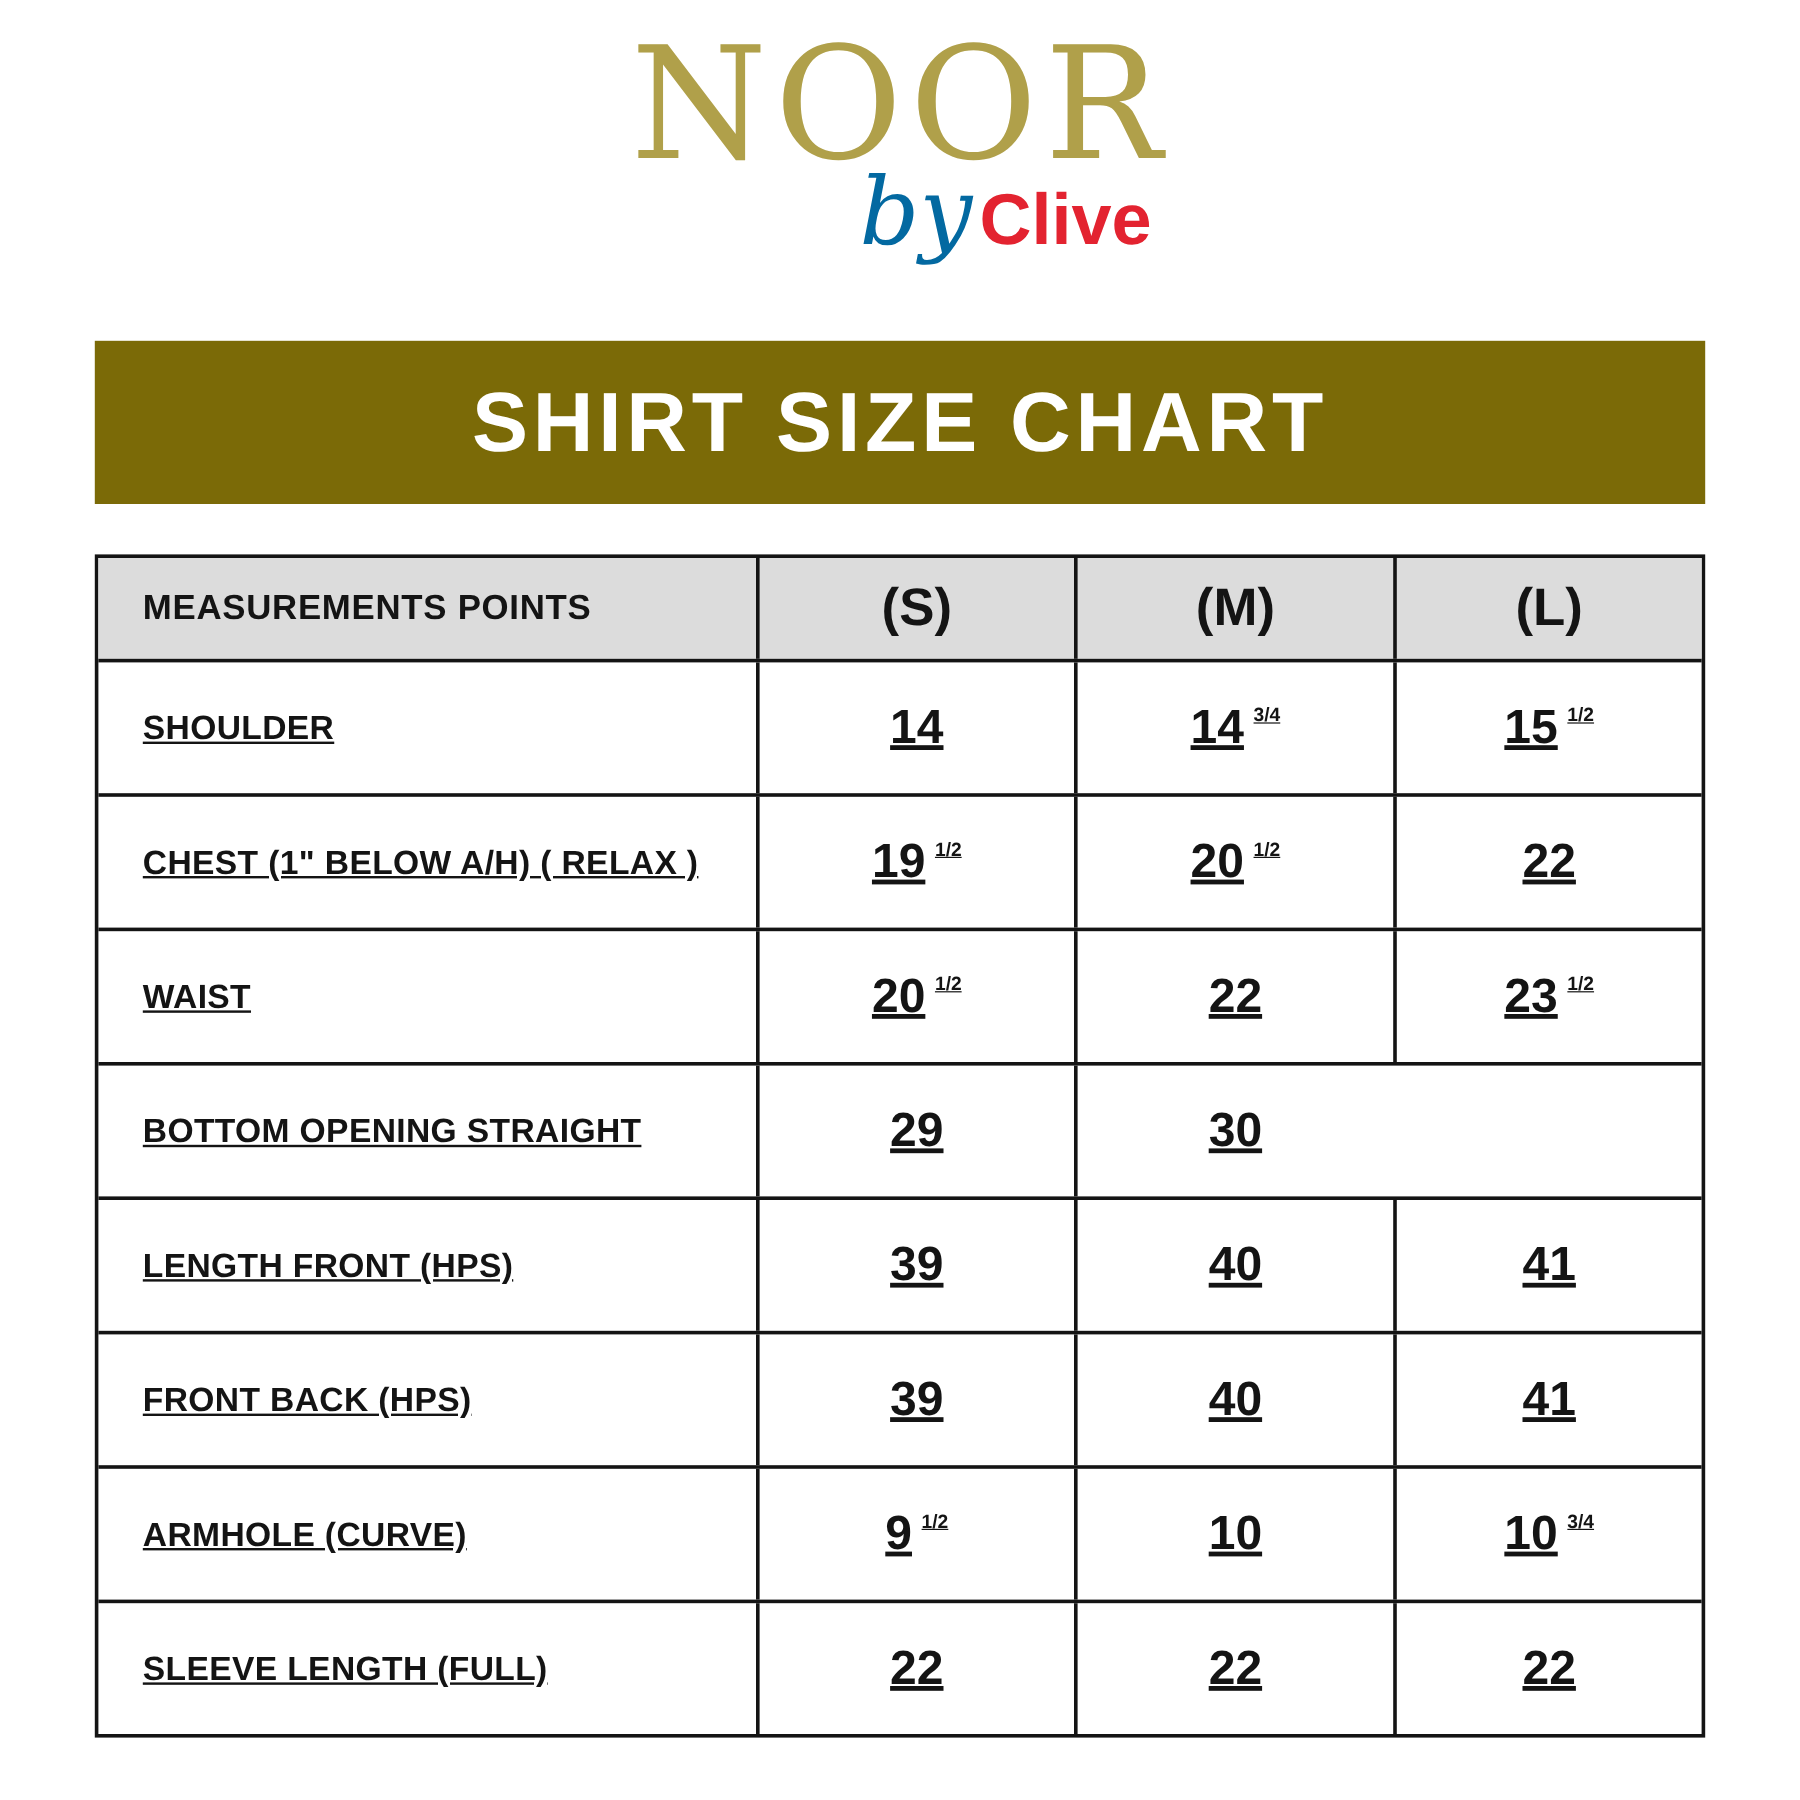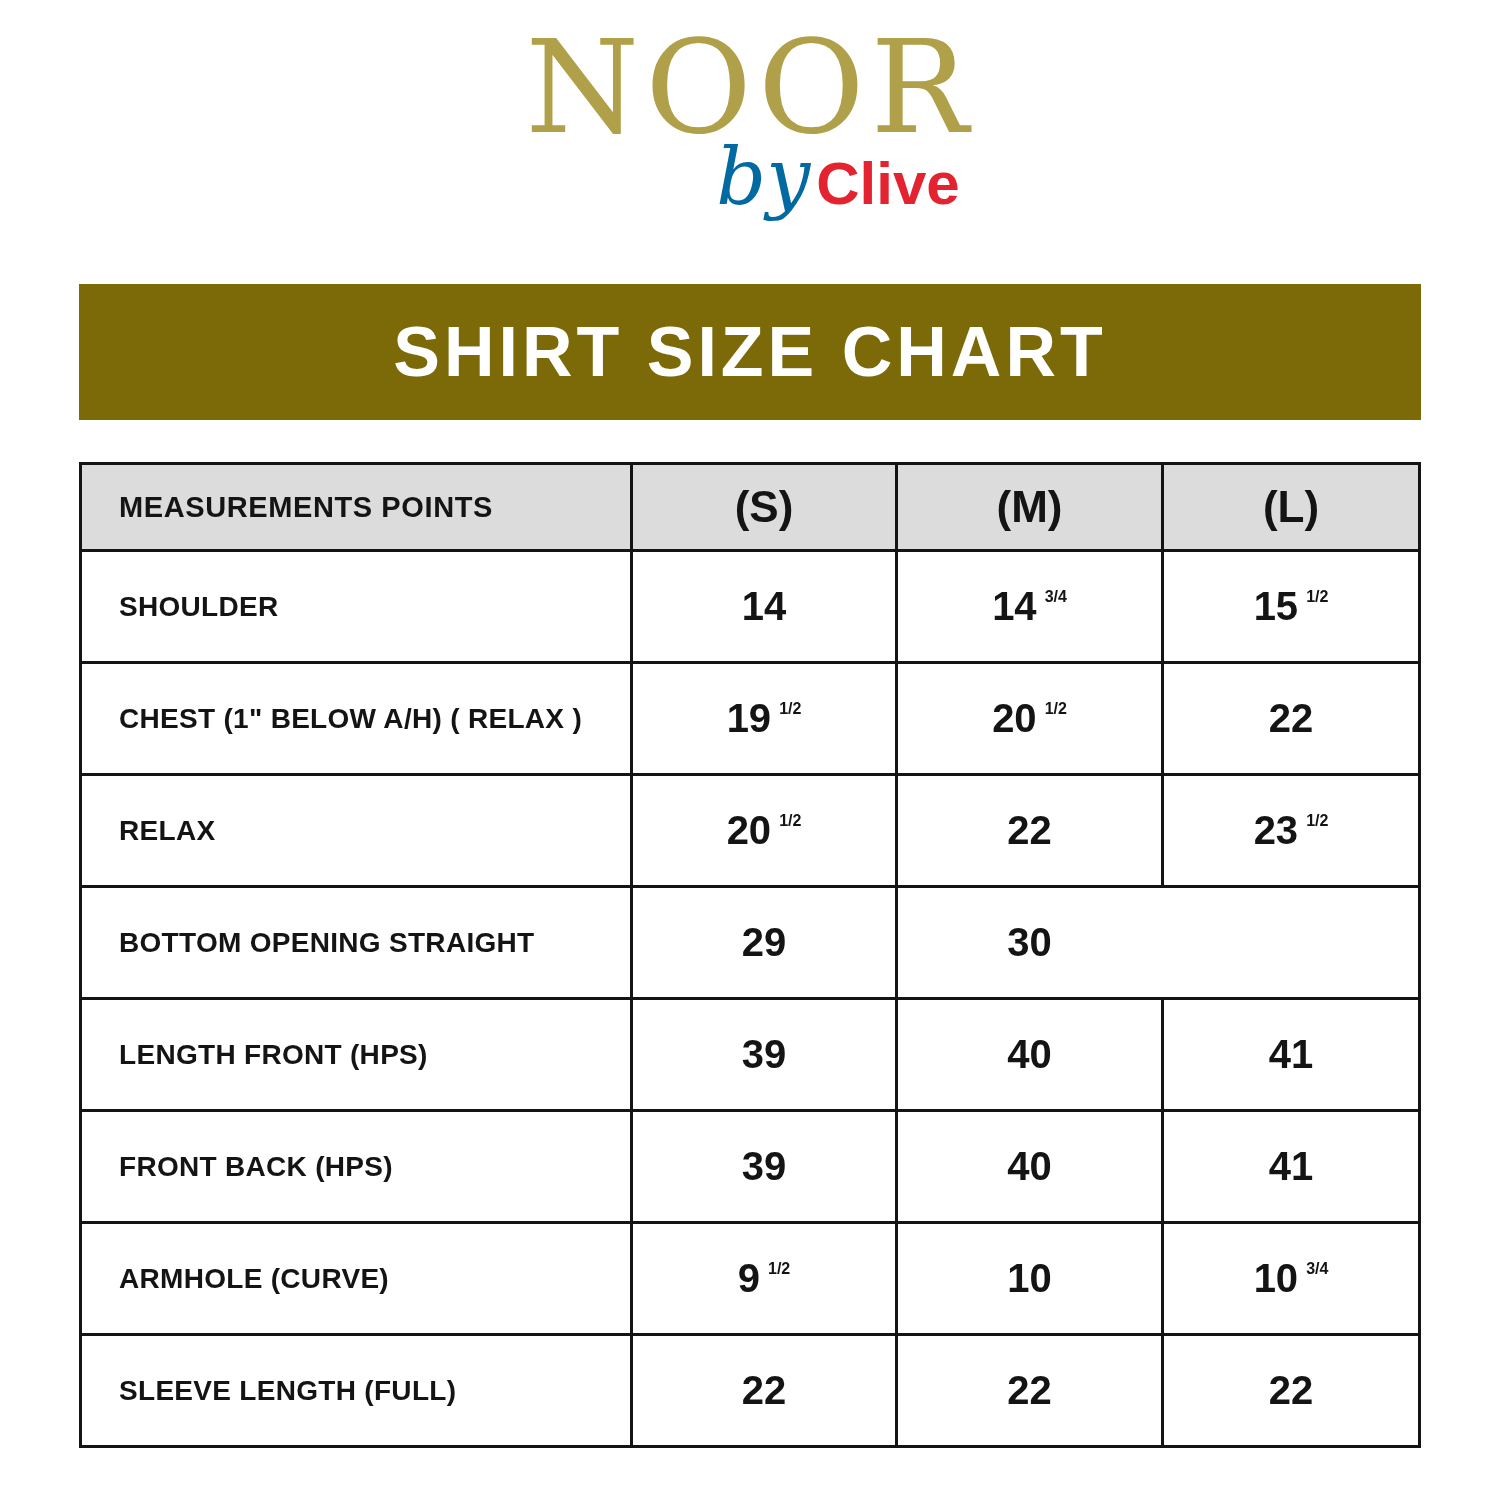--- a/index.html
+++ b/index.html
@@ -68,21 +68,21 @@
     margin: 42px auto 0 auto;
     border: 3px solid #141414;
     background: #ffffff;
   }
   .trow {
     display: grid;
     grid-template-columns: 548px 265px 266px 1fr;
     height: 112px;
   }
   .trow.header-row { height: 84px; background: #dcdcdc; }
-  .trow + .trow { border-top: 3px solid #141414; }
+  .trow + .trow { border-top: 3px solid #141414; text-decoration: underline; }
   .cell {
     display: flex;
     align-items: center;
     overflow: hidden;
   }
   .cell + .cell { border-left: 3px solid #141414; }
   .label-cell {
     justify-content: flex-start;
     padding-left: 37px;
     padding-right: 8px;
@@ -157,21 +157,21 @@
       <div class="cell val-cell">
           <span>20</span>
           <span class="frac">1/2</span>
         </div>
       <div class="cell val-cell">
           <span>22</span>
         </div>
     </div>
 
     <div class="trow">
-      <div class="cell label-cell">RELAX</div>
+      <div class="cell label-cell">WAIST</div>
       <div class="cell val-cell">
           <span>20</span>
           <span class="frac">1/2</span>
         </div>
       <div class="cell val-cell">
           <span>22</span>
         </div>
       <div class="cell val-cell">
           <span>23</span>
           <span class="frac">1/2</span>

